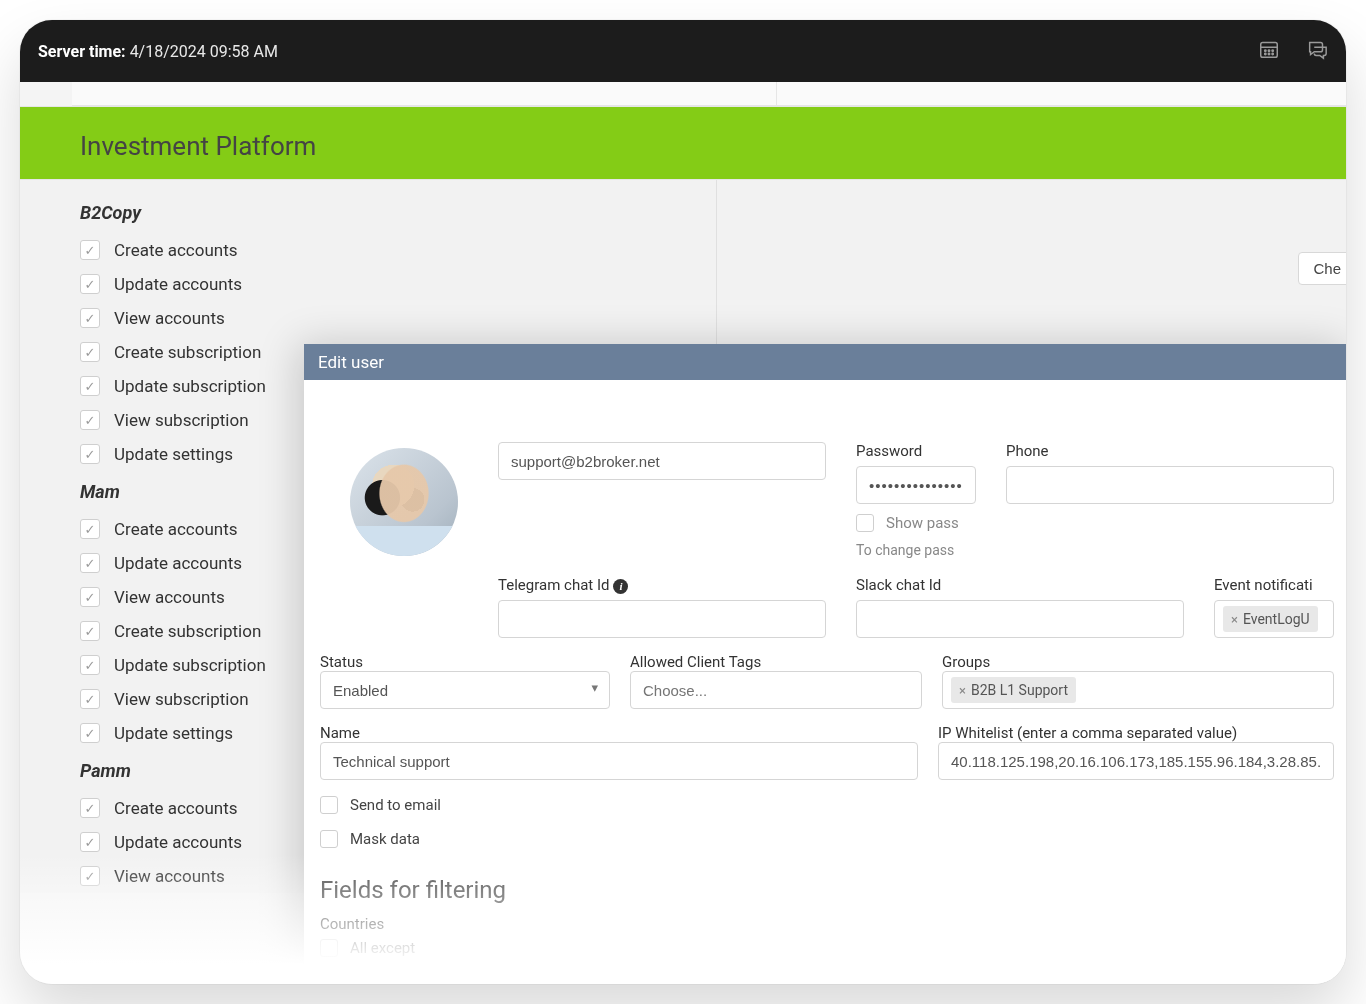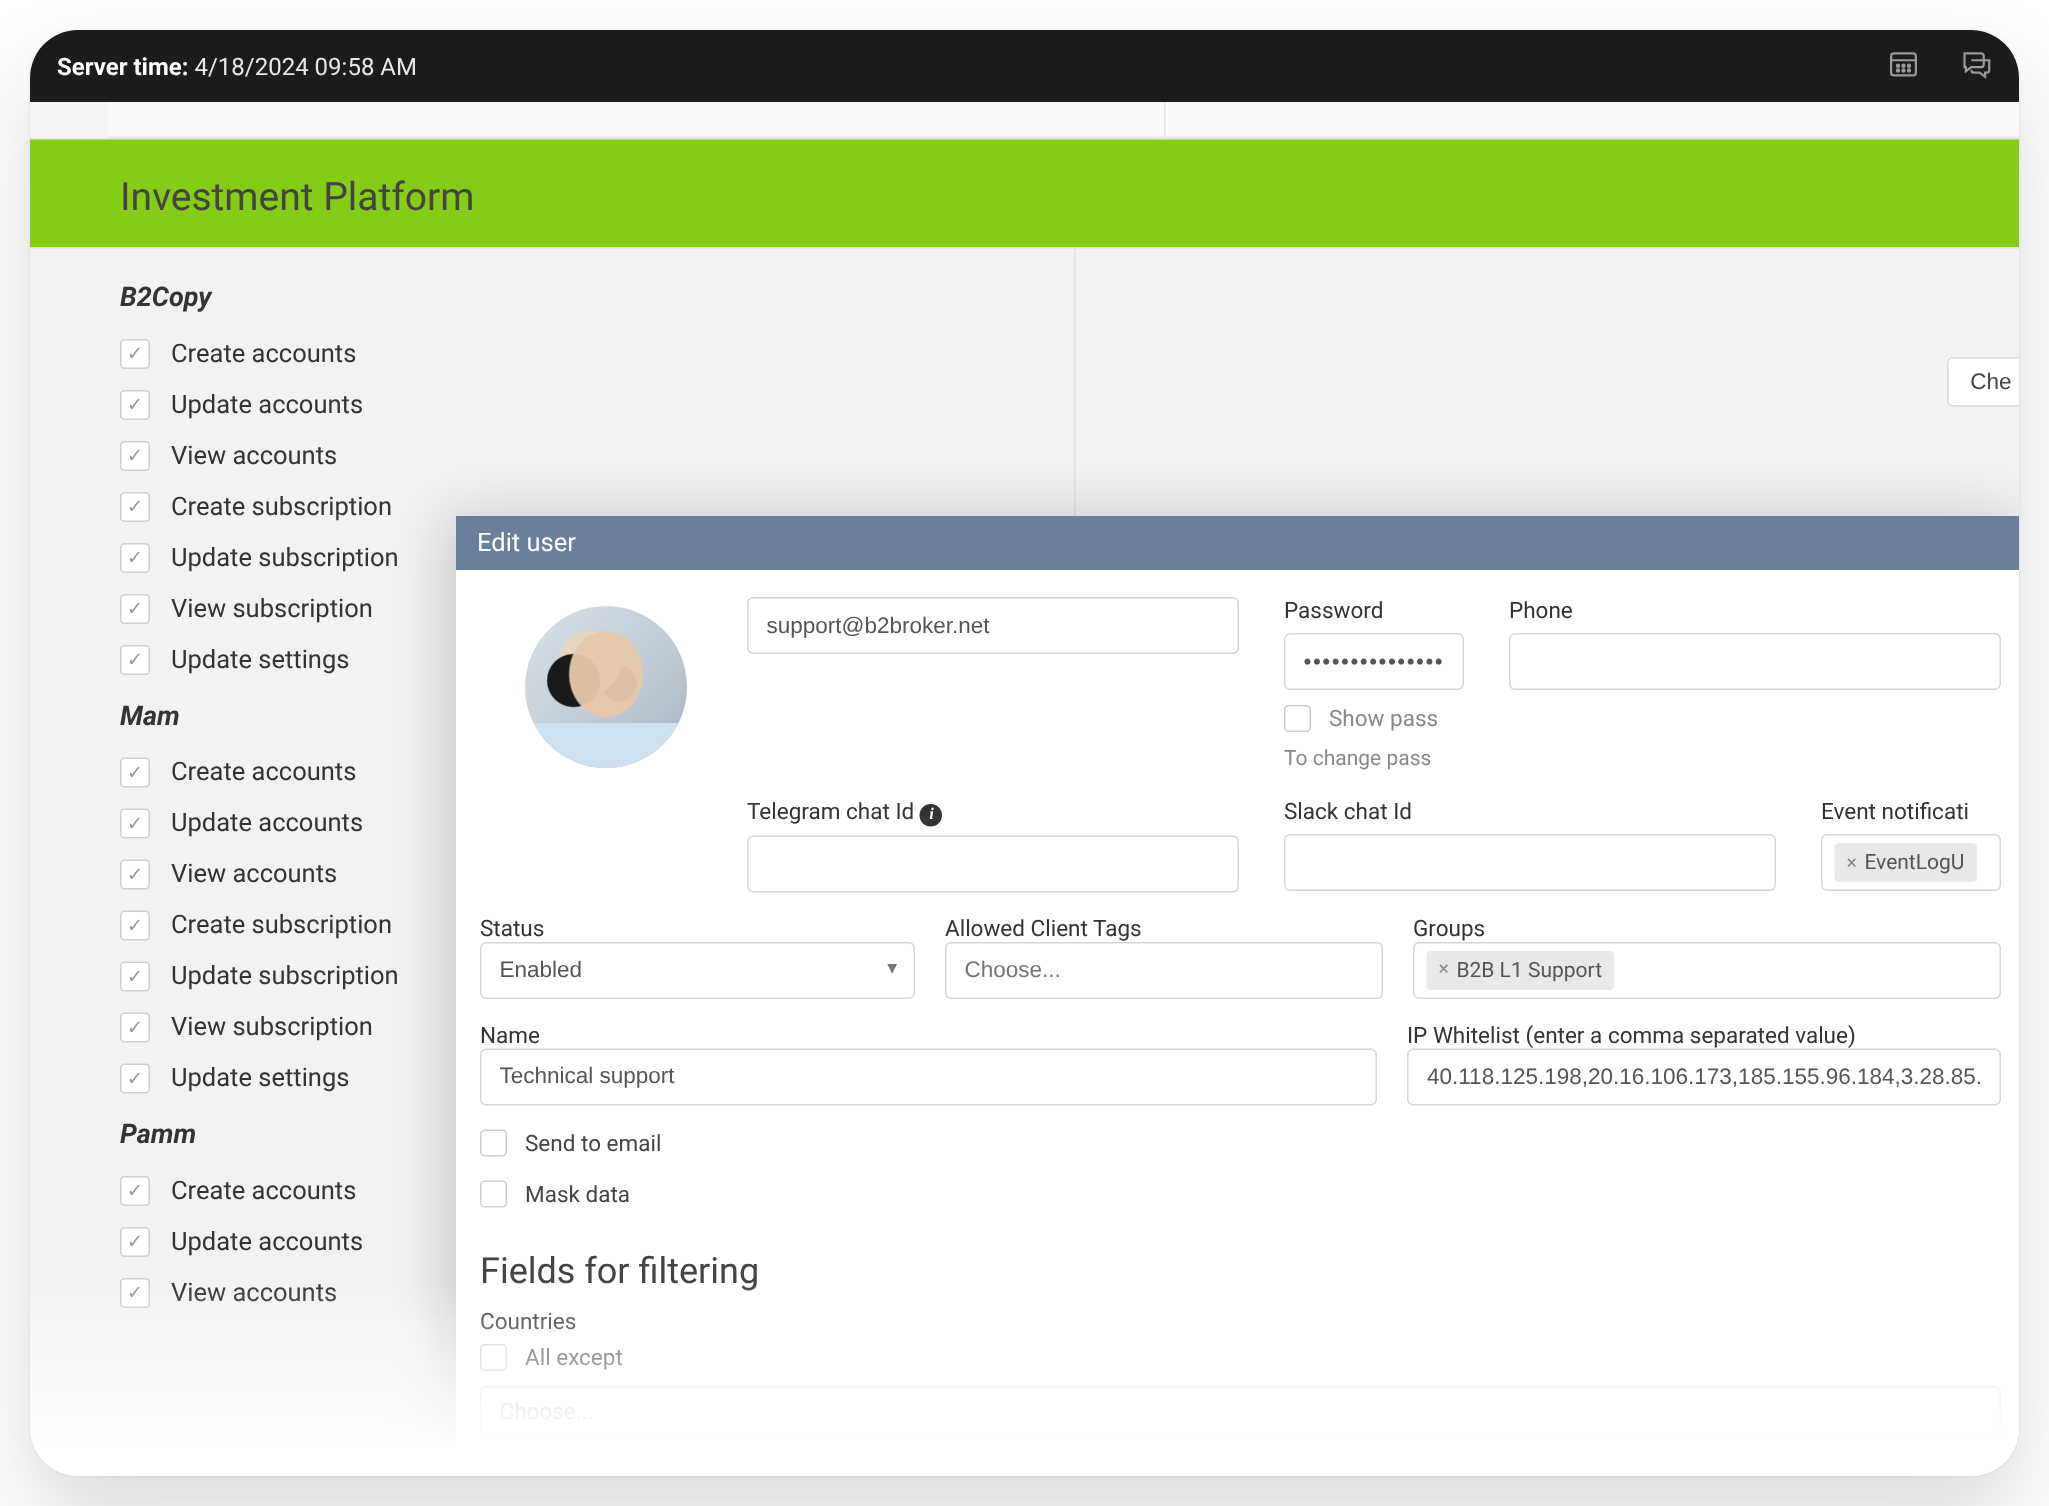--- a/index.html
+++ b/index.html
@@ -15,21 +15,21 @@
     position: absolute;
     top: 20px; left: 20px; right: 20px; bottom: 20px;
     border-radius: 32px;
     overflow: hidden;
     box-shadow: 0 0 0 1px rgba(0,0,0,0.03), 0 30px 60px rgba(0,0,0,0.15);
     background: #f4f4f4;
   }
   .header-bar {
     background: #1c1c1c;
     color: #fff;
-    height: 48px;
+    height: 62px;
     display: flex;
     align-items: center;
     padding: 0 18px;
     font-size: 16px;
   }
   .header-bar .time-label { font-weight: 700; }
   .header-bar .time-value { font-weight: 400; margin-left: 4px; color: #e8e8e8; }
   .header-right { margin-left: auto; display: flex; gap: 26px; align-items: center; color: #9a9a9a; }
   .header-right svg { width: 22px; height: 22px; }
 
@@ -122,20 +122,21 @@
     position: absolute;
     top: 324px;
     left: 284px;
     right: -4px;
     bottom: 0;
     background: #fff;
     box-shadow: -6px 0 40px rgba(0,0,0,0.18);
     border-top-left-radius: 4px;
     display: flex;
     flex-direction: column;
+    gap: 44px;
   }
   .modal-header {
     background: #6a7f9a;
     color: #fff;
     padding: 8px 14px;
     font-size: 17px;
     font-weight: 400;
   }
   .modal-body {
     padding: 18px 0 0 0;

